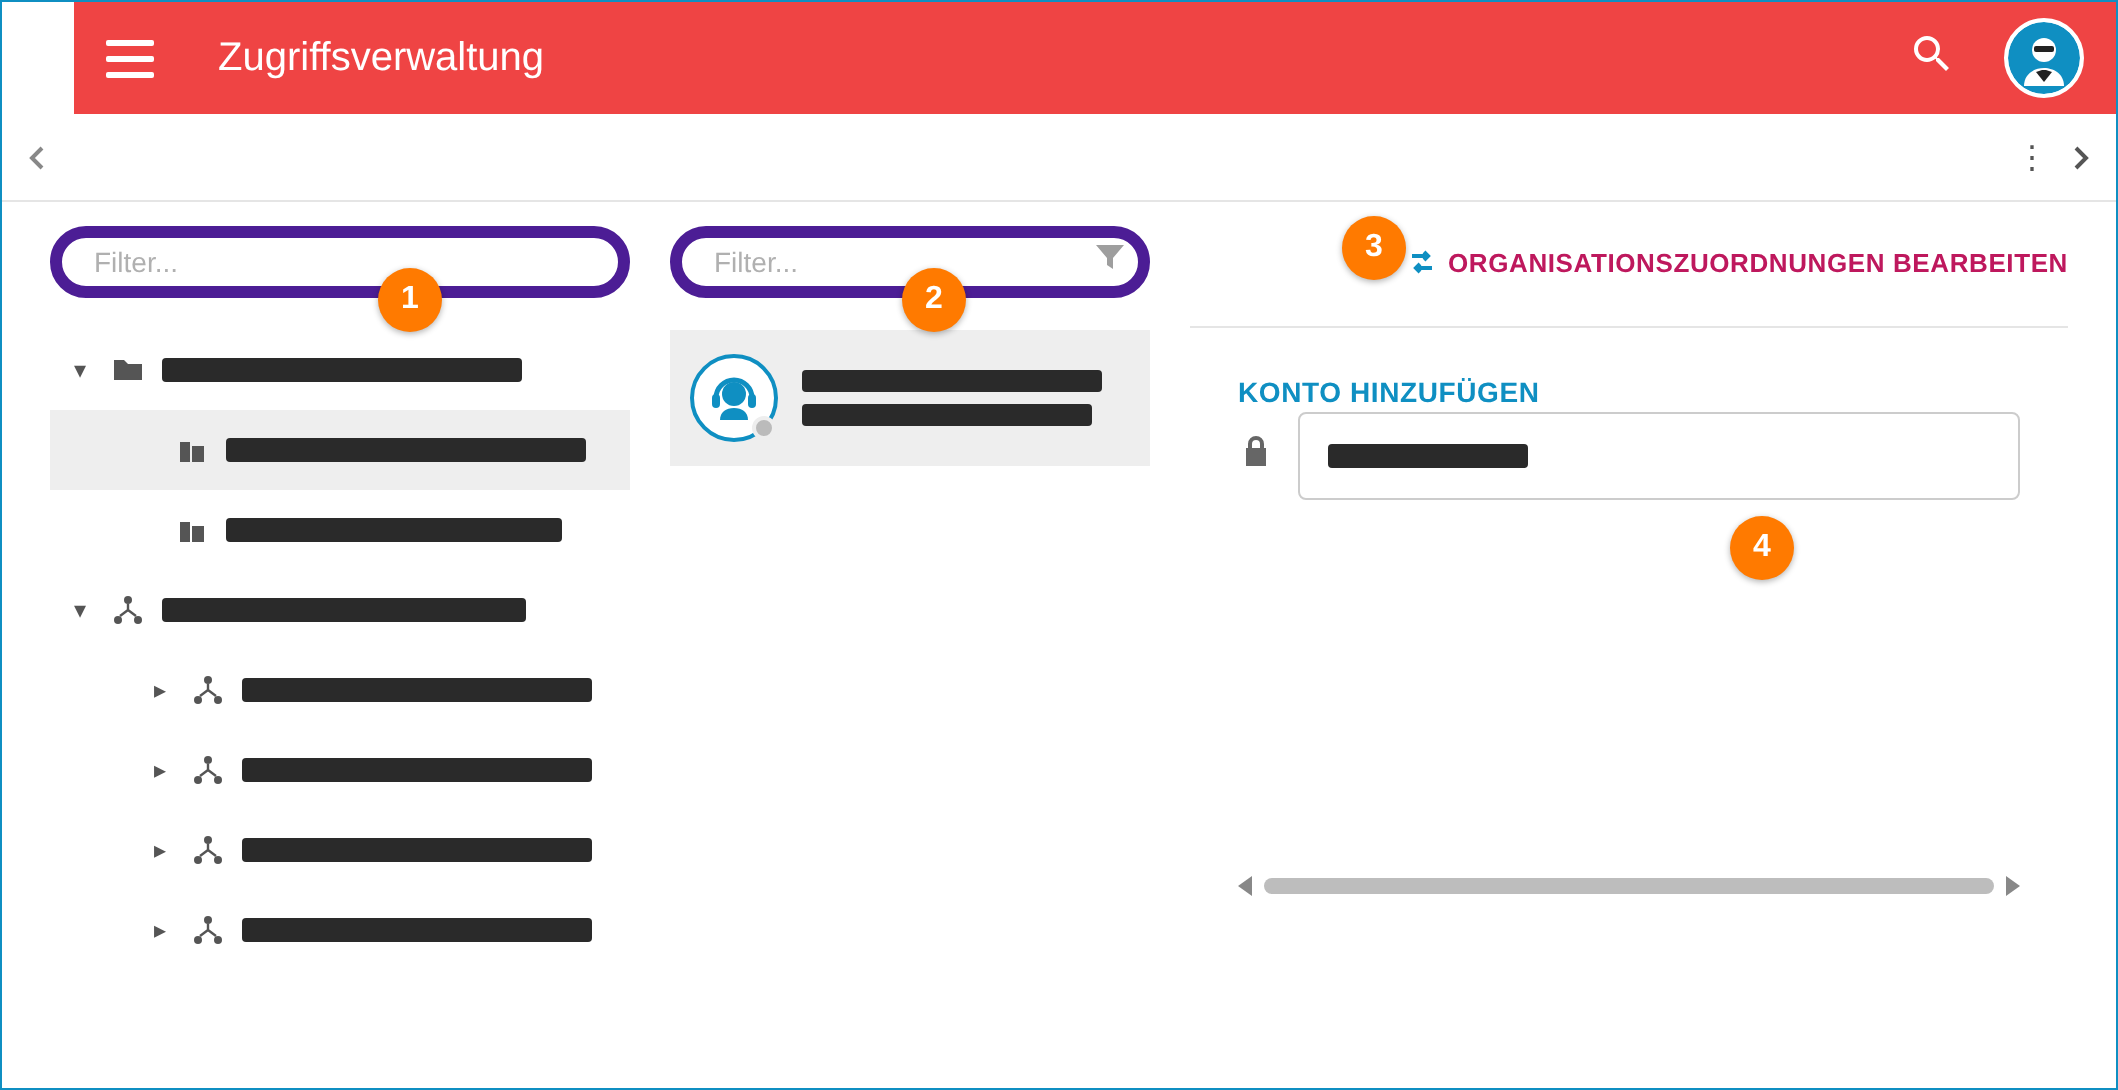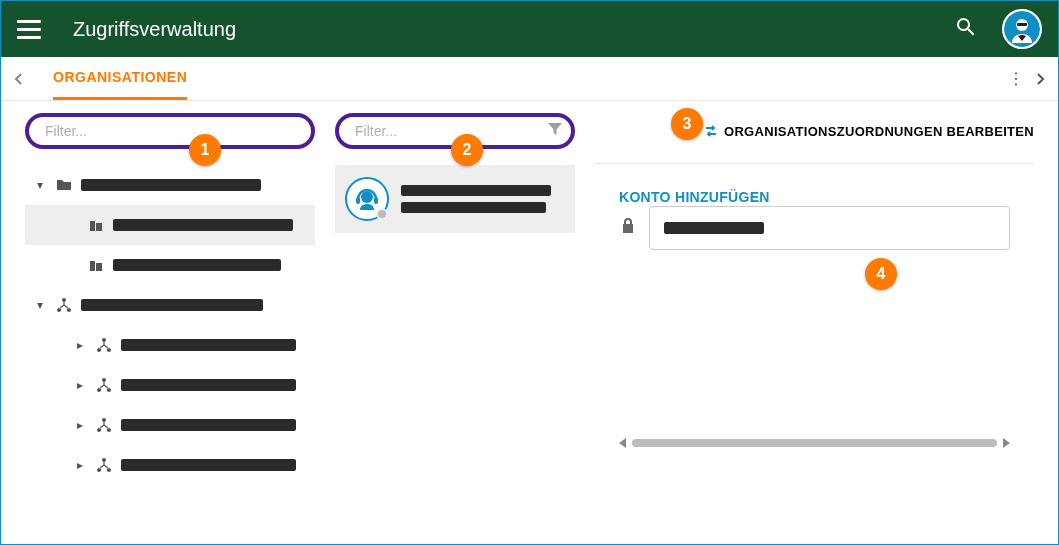--- a/index.html
+++ b/index.html
@@ -1,18 +1,18 @@
 <!DOCTYPE html>
 <html><head>
 <meta charset="utf-8">
 <style>
 * { box-sizing: border-box; margin: 0; padding: 0; font-family: Arial, sans-serif; }
 body { width: 1059px; height: 545px; overflow: hidden; background: #fff; border: 1px solid #0f8fc2; position: relative; }
 
-.header { background: #14532d; height: 56px; display: flex; align-items: center; padding: 0 16px; color: #fff; position: relative; }
+.header { background: #ef4444; height: 56px; display: flex; align-items: center; padding: 0 16px; color: #fff; position: relative; margin-left: 36px; }
 .hamburger { width: 24px; height: 24px; display: flex; flex-direction: column; justify-content: space-around; cursor: pointer; margin-right: 32px; }
 .hamburger span { display: block; height: 3px; background: #fff; border-radius: 1px; }
 .header-title { font-size: 20px; font-weight: 400; }
 .header-right { margin-left: auto; display: flex; align-items: center; gap: 24px; }
 .search-icon svg { width: 24px; height: 24px; fill: #fff; }
 .avatar { width: 40px; height: 40px; border-radius: 50%; background: #fff; border: 2px solid #fff; display: flex; align-items: center; justify-content: center; overflow: hidden; }
 .avatar svg { width: 36px; height: 36px; }
 
 .subnav { height: 44px; display: flex; align-items: center; padding: 0 8px; border-bottom: 1px solid #e5e5e5; position: relative; }
 .subnav-arrow { width: 20px; height: 20px; display: flex; align-items: center; justify-content: center; cursor: pointer; color: #888; }
@@ -20,21 +20,21 @@
 .subnav-tab { margin-left: 24px; color: #ff7a00; font-size: 14px; font-weight: 600; letter-spacing: 0.5px; padding: 12px 0; border-bottom: 3px solid #ff7a00; }
 .subnav-right { margin-left: auto; display: flex; align-items: center; gap: 4px; }
 
 .main { display: flex; padding: 12px 24px 0 24px; gap: 20px; height: 444px; }
 .col { display: flex; flex-direction: column; }
 .col1 { width: 290px; }
 .col2 { width: 240px; }
 .col3 { flex: 1; }
 
 .filter-wrap { margin-bottom: 16px; position: relative; }
-.filter-input { width: 100%; height: 36px; border: 4px solid #4c1d95; border-radius: 18px; padding: 0 16px; font-size: 14px; color: #0369a1; outline: none; }
+.filter-input { width: 100%; height: 36px; border: 6px solid #4c1d95; border-radius: 18px; padding: 0 16px; font-size: 14px; color: #0369a1; outline: none; }
 .filter-input::placeholder { color: #b0b0b0; }
 .filter-icon-btn { position: absolute; right: 12px; top: 50%; transform: translateY(-50%); color: #9e9e9e; }
 .filter-icon-btn svg { width: 16px; height: 16px; fill: #9e9e9e; }
 
 .panel { background: #fff; flex: 1; overflow: auto; }
 
 .tree-item { display: flex; align-items: center; height: 40px; padding: 0 8px; gap: 8px; cursor: pointer; }
 .tree-item.selected { background: #eeeeee; }
 .tree-chevron { width: 14px; display: flex; justify-content: center; color: #555; font-size: 12px; }
 .tree-icon { width: 18px; height: 18px; display: flex; align-items: center; justify-content: center; }
@@ -44,21 +44,21 @@
 .indent-2 { padding-left: 48px; }
 
 .user-item { display: flex; align-items: center; padding: 12px 10px; gap: 12px; background: #eeeeee; cursor: pointer; }
 .user-avatar { width: 44px; height: 44px; border-radius: 50%; border: 2px solid #0f8fc2; background: #fff; display: flex; align-items: center; justify-content: center; position: relative; }
 .user-avatar svg { width: 30px; height: 30px; }
 .user-status { position: absolute; bottom: -1px; right: -1px; width: 12px; height: 12px; border-radius: 50%; background: #bbb; border: 2px solid #eeeeee; }
 .user-lines { display: flex; flex-direction: column; gap: 6px; flex: 1; }
 .user-bar { height: 11px; background: #2a2a2a; border-radius: 2px; }
 
 .edit-link-row { display: flex; justify-content: flex-end; align-items: center; height: 36px; margin-bottom: 14px; }
-.edit-link { color: #000000; font-size: 13px; font-weight: 600; letter-spacing: 0.3px; display: flex; align-items: center; gap: 6px; cursor: pointer; }
+.edit-link { color: #be185d; font-size: 13px; font-weight: 600; letter-spacing: 0.3px; display: flex; align-items: center; gap: 6px; cursor: pointer; }
 .edit-link svg { width: 14px; height: 14px; stroke: #0f8fc2; fill: none; stroke-width: 2; }
 
 .detail-panel { border-top: 1px solid #e5e5e5; }
 .detail-tabs { display: flex; align-items: center; height: 48px; padding: 0 8px; position: relative; border-bottom: 1px solid #e5e5e5; }
 .detail-tab-arrow { width: 22px; display: flex; justify-content: center; color: #888; cursor: pointer; }
 .detail-tab-arrow svg { width: 12px; height: 12px; }
 .detail-tab { font-size: 14px; font-weight: 600; color: #555; padding: 0 16px; cursor: pointer; letter-spacing: 0.3px; }
 .detail-tab.active { color: #ff7a00; border-bottom: 3px solid #ff7a00; padding-bottom: 12px; margin-bottom: -14px; }
 .detail-tabs-spacer { flex: 1; }
 
@@ -104,21 +104,20 @@
     </div>
   </div>
 </div>
 
 <div class="subnav">
   <div class="subnav-arrow">
     <svg viewBox="0 0 12 12">
         <path d="M8 1 L3 6 L8 11" stroke="#888" stroke-width="2" fill="none"></path>
       </svg>
   </div>
-  <div class="subnav-tab">ORGANISATIONEN</div>
   <div class="subnav-right">
     <div class="subnav-arrow" style="font-size:16px;color:#555;">⋮</div>
     <div class="subnav-arrow">
       <svg viewBox="0 0 12 12">
           <path d="M4 1 L9 6 L4 11" stroke="#555" stroke-width="2" fill="none"></path>
         </svg>
     </div>
   </div>
 </div>
 

